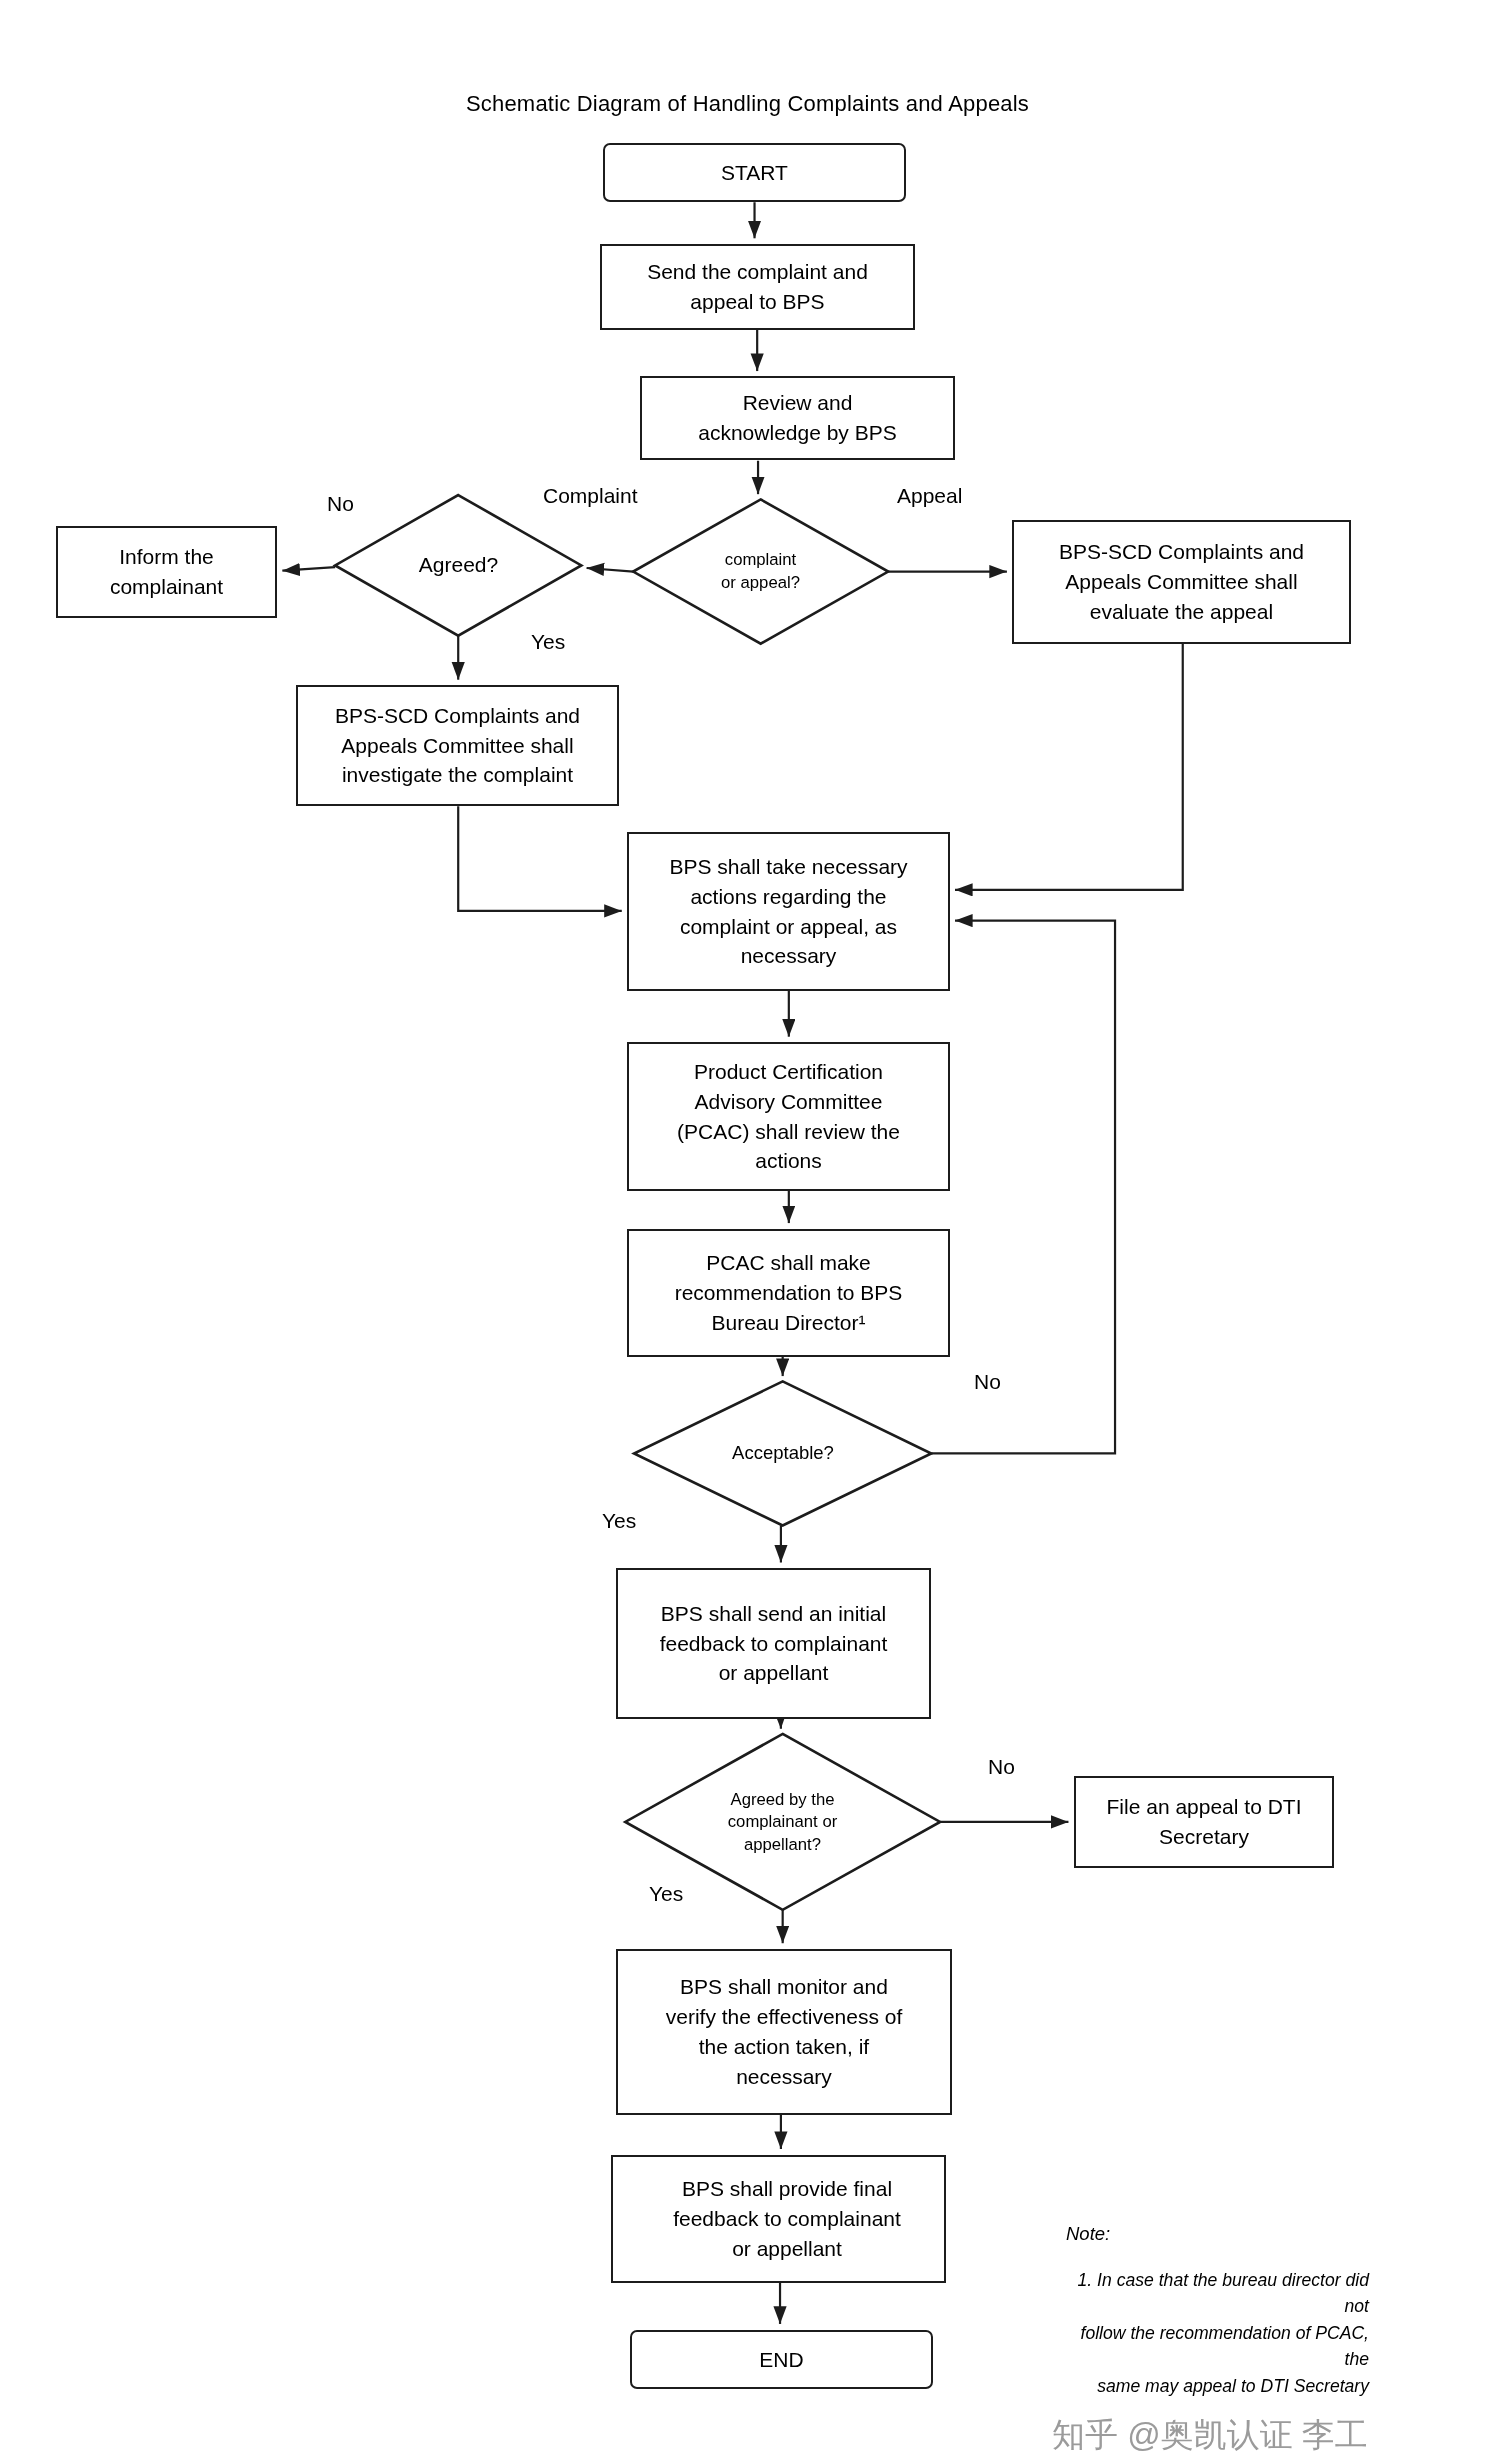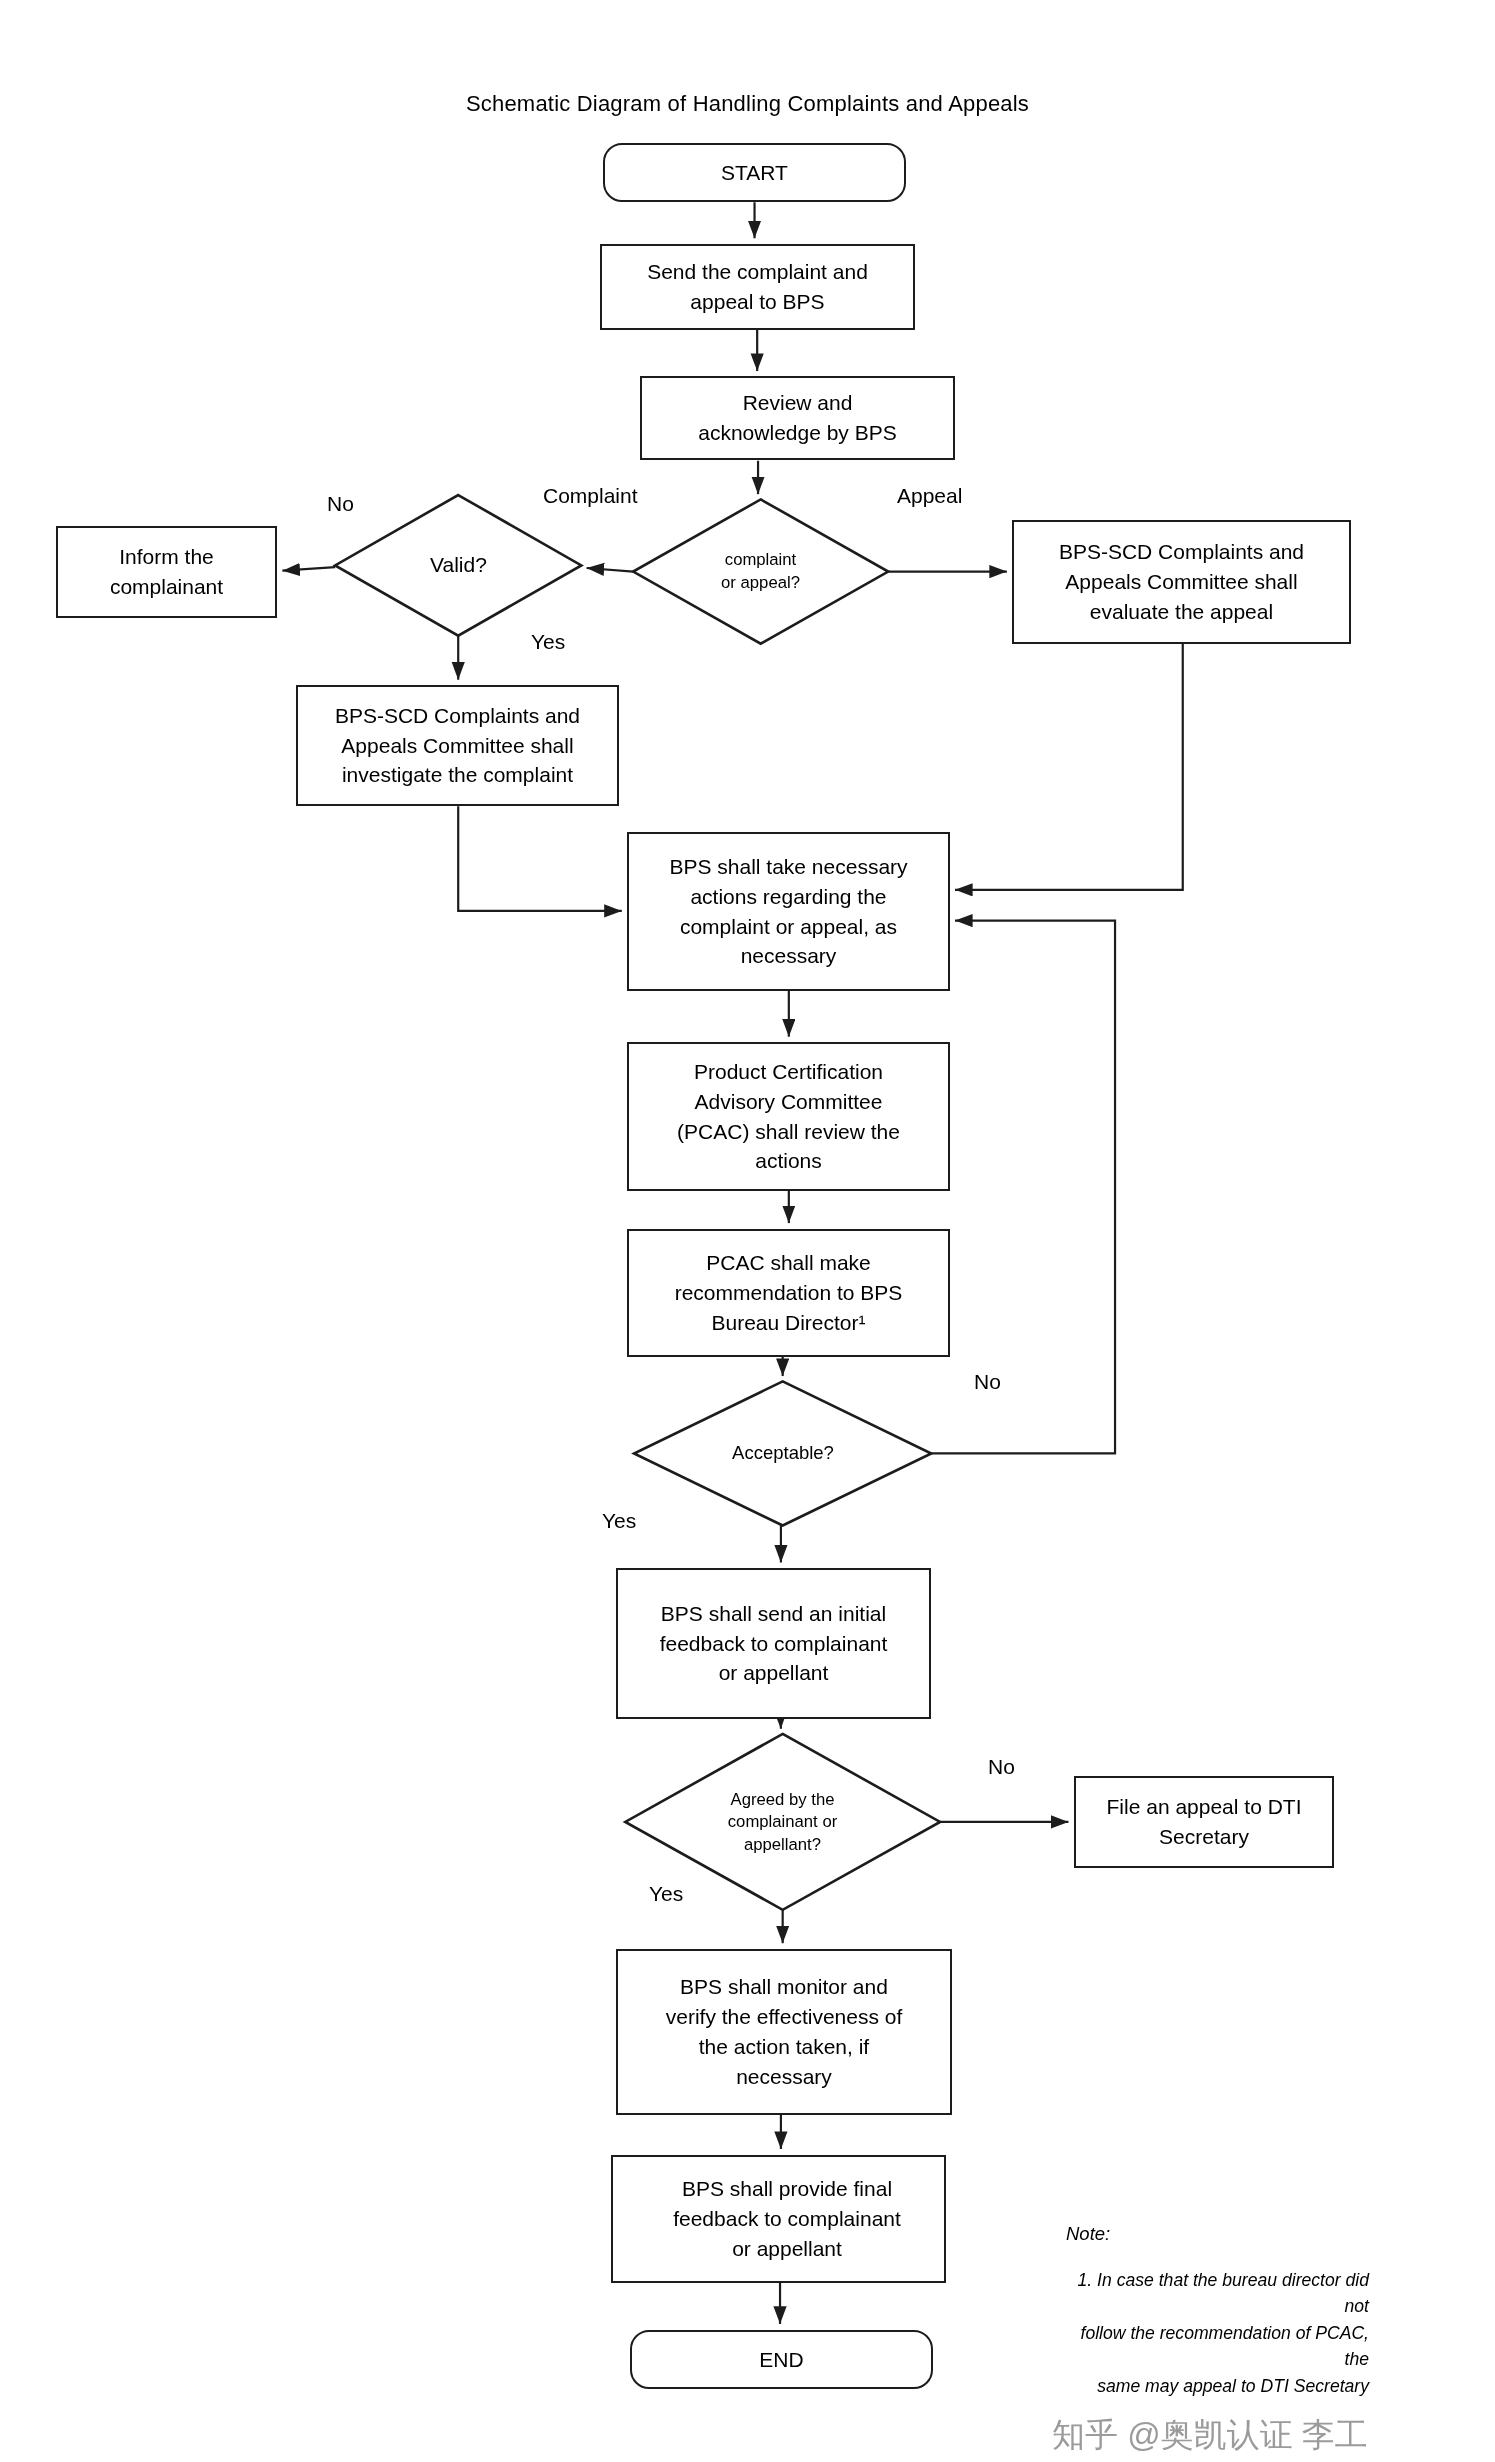--- a/index.html
+++ b/index.html
@@ -10,21 +10,21 @@
   .title{
     position:absolute;left:0;top:91px;width:1495px;text-align:center;
     font-size:22px;letter-spacing:0.2px;
   }
   svg.connectors{position:absolute;left:0;top:0;}
   .box{
     position:absolute;box-sizing:border-box;border:2.6px solid #1c1c1c;background:#fff;
     display:flex;align-items:center;justify-content:center;text-align:center;
     font-size:21px;line-height:1.42;white-space:pre-line;padding:3.5px 7px;
   }
-  .terminal{border-radius:19px;}
+  .terminal{border-radius:7px;}
   .dtext{
     position:absolute;display:flex;align-items:center;justify-content:center;
     text-align:center;white-space:pre-line;line-height:1.35;
   }
   .elabel{position:absolute;font-size:21px;}
   .note-head{position:absolute;left:1066px;top:2223px;font-style:italic;font-size:18.5px;}
   .note-body{
     position:absolute;left:1052px;top:2267px;width:317px;font-style:italic;
     font-size:17.6px;line-height:1.5;white-space:pre-line;text-align:right;
   }
@@ -118,21 +118,21 @@
 
 <div class="box" style="left:611px;top:2155px;width:335px;height:128px;padding-left:24px;">BPS shall provide final
 feedback to complainant
 or appellant</div>
 
 <div class="box terminal" style="left:630px;top:2330px;width:303px;height:59px;">END</div>
 
 <div class="dtext" style="left:664px;top:532px;width:193px;height:79px;font-size:16.7px;">complaint
 or appeal?</div>
 
-<div class="dtext" style="left:397px;top:548px;width:123px;height:35px;font-size:21px;">Valid?</div>
+<div class="dtext" style="left:397px;top:548px;width:123px;height:35px;font-size:21px;">Agreed?</div>
 
 <div class="dtext" style="left:695px;top:1436px;width:176px;height:35px;font-size:18.5px;">Acceptable?</div>
 
 <div class="dtext" style="left:686px;top:1774px;width:193px;height:97px;font-size:16.7px;">Agreed by the
 complainant or
 appellant?</div>
 
 <div class="elabel" style="left:543px;top:484px;">Complaint</div>
 <div class="elabel" style="left:897px;top:484px;">Appeal</div>
 <div class="elabel" style="left:327px;top:492px;">No</div>

